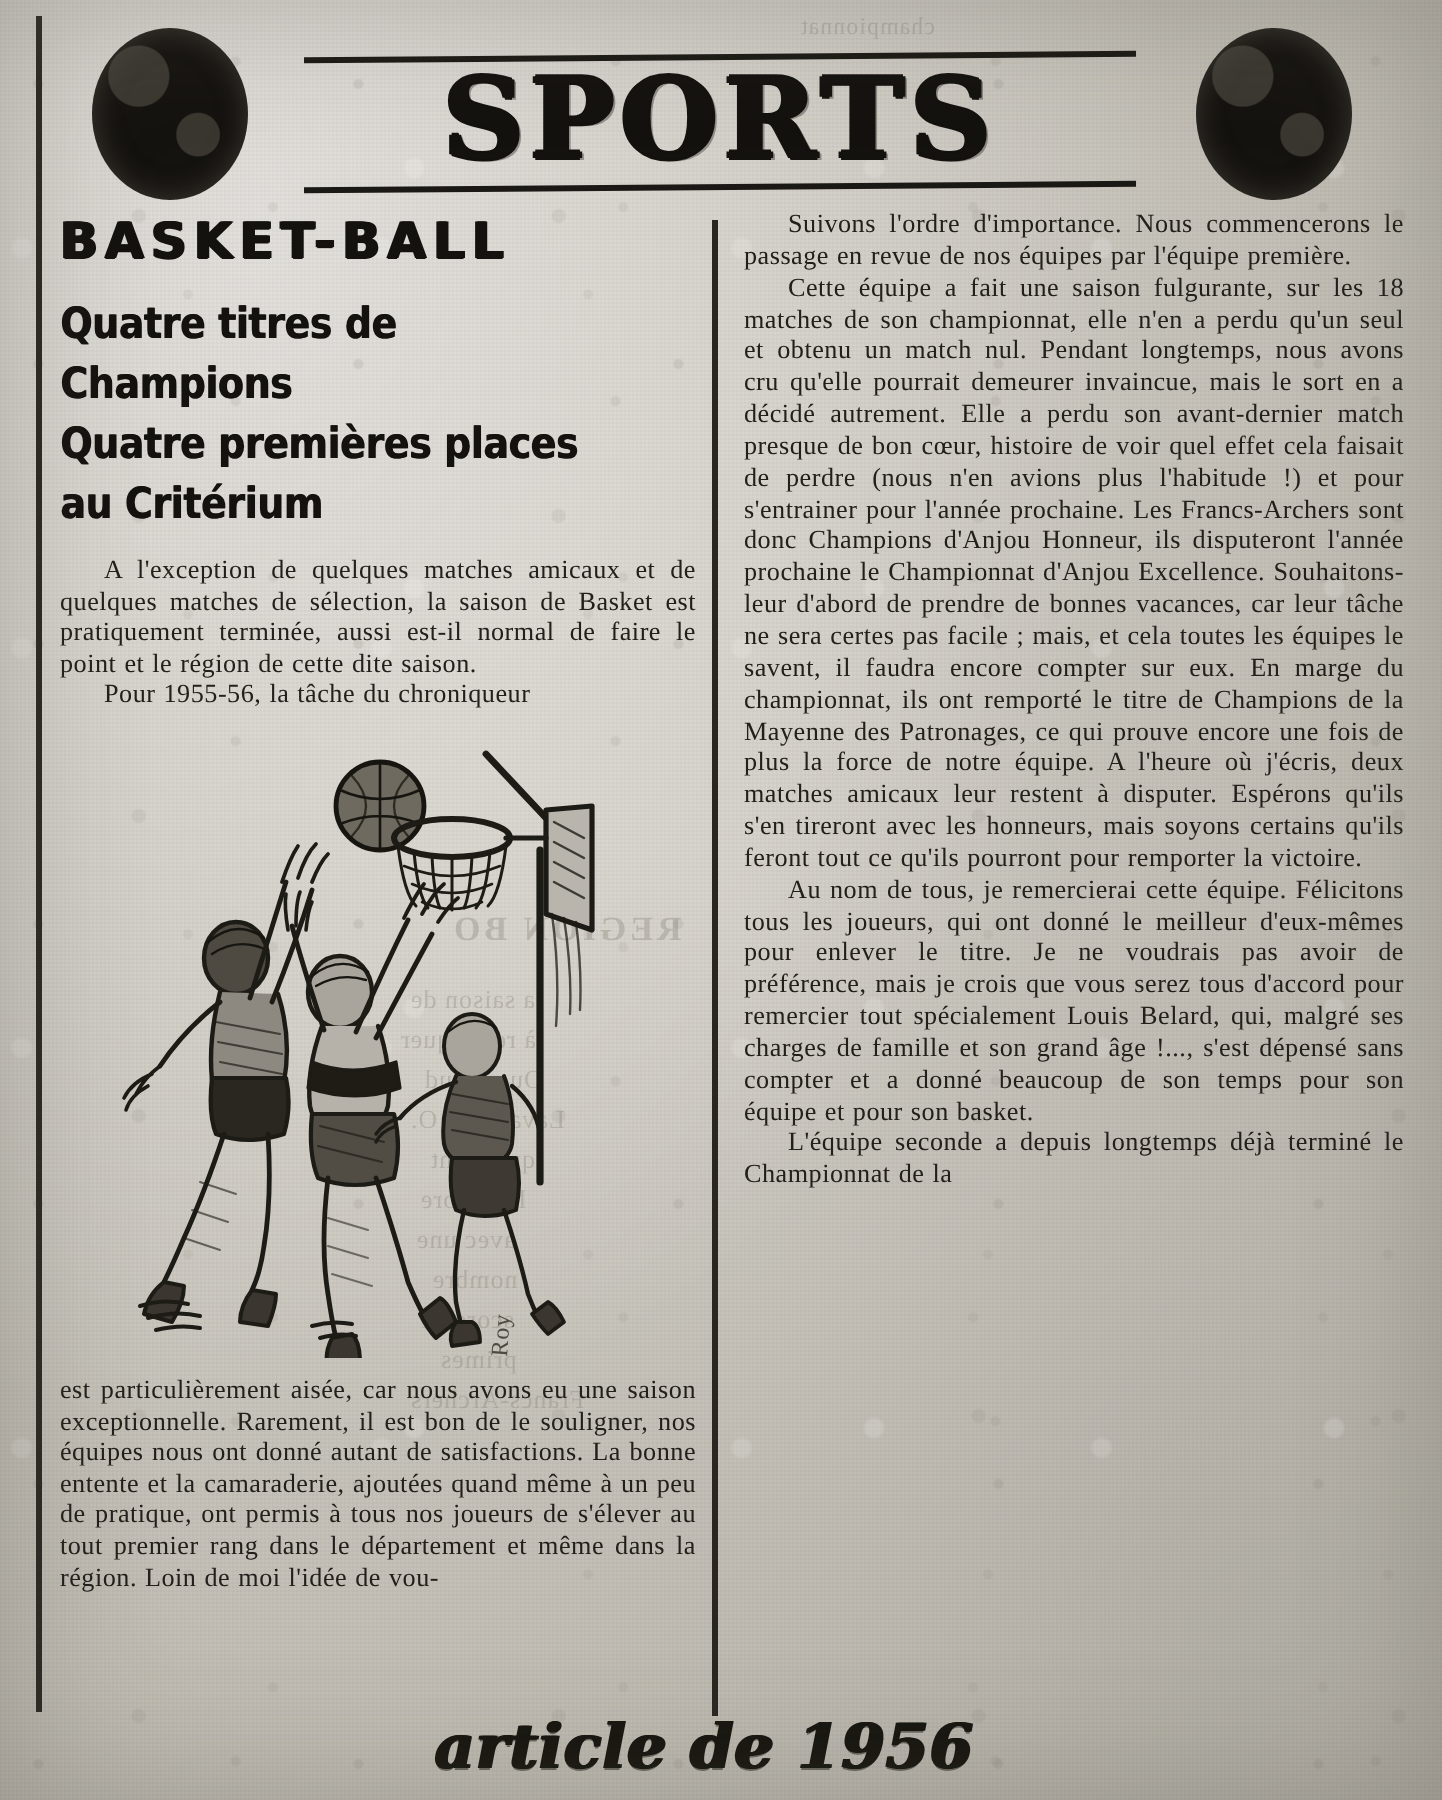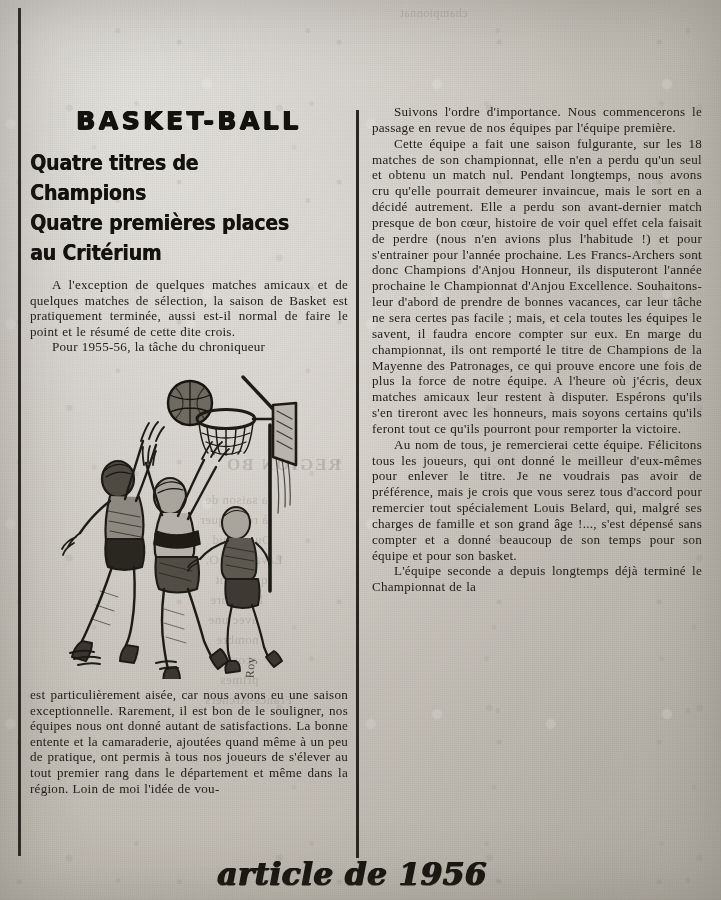--- a/index.html
+++ b/index.html
@@ -104,21 +104,20 @@
   
   #col-left  { position: absolute; left: 30px;  top: 106px; width: 318px; }
   #col-right { position: absolute; left: 372px; top: 104px; width: 330px; }
 
   #kicker {
     font-family: "DejaVu Sans", sans-serif;
     font-weight: 700;
     font-size: 25px;
     letter-spacing: 3.5px;
     color: #14120f;
-    text-align: center;
     margin: 0 0 13px 0;
     text-shadow: .7px 0 0 #14120f, -.7px 0 0 #14120f, 0 .6px 0 #14120f;
   }
 
   .headline {
     font-family: "DejaVu Sans", sans-serif;
     font-weight: 700;
     font-size: 21.5px;
     line-height: 30px;
     color: #14120f;
@@ -204,29 +203,36 @@
   <div class="ghost" style="left:210px;top:592px;font-size:13px;">le calibre</div>
   <div class="ghost" style="left:208px;top:612px;font-size:13px;">avec une</div>
   <div class="ghost" style="left:216px;top:632px;font-size:13px;">nombre</div>
   <div class="ghost" style="left:210px;top:652px;font-size:13px;">score de</div>
   <div class="ghost" style="left:220px;top:672px;font-size:13px;">primes</div>
   <div class="ghost" style="left:205px;top:692px;font-size:13px;">Francs-Archers</div>
 
   <div class="edge-rule" id="left-edge"></div>
   <div class="edge-rule" id="col-rule"></div>
 
+  <div id="masthead">
+    <div class="blob" id="blob-left"></div>
+    <div class="blob" id="blob-right"></div>
+    <div class="mast-rule" id="mast-rule-top"></div>
+    <div class="mast-rule" id="mast-rule-bot"></div>
+    <div id="sports-title">SPORTS</div>
+  </div>
 
   <div id="col-left">
 
     <h1 id="kicker">BASKET-BALL</h1>
 
     <h2 class="headline" id="headline-1">Quatre titres de Champions</h2>
     <h2 class="headline" id="headline-2">Quatre premières places au Critérium</h2>
 
-    <p class="body indent">A l'exception de quelques matches amicaux et de quelques matches de sélection, la saison de Basket est pratiquement terminée, aussi est-il normal de faire le point et le résumé de cette dite crois.</p>
+    <p class="body indent">A l'exception de quelques matches amicaux et de quelques matches de sélection, la saison de Basket est pratiquement terminée, aussi est-il normal de faire le point et le région de cette dite saison.</p>
     <p class="body indent">Pour 1955-56, la tâche du chroniqueur</p>
 
     <div id="illo">
       <svg width="318" height="318" viewBox="0 0 318 318" xmlns="http://www.w3.org/2000/svg">
         <g fill="none" stroke="#1d1b16" stroke-width="2.1" stroke-linecap="round" stroke-linejoin="round">
 
           <circle cx="160" cy="42" r="22" fill="#6e6a60" stroke="#17150f" stroke-width="2.4"></circle>
           <path d="M140 34 q20 9 40 0 M140 51 q20 -8 40 0 M160 20 v44" stroke="#17150f" stroke-width="1.3"></path>
           <path d="M146 27 q14 15 0 30 M174 27 q-14 15 0 30" stroke="#17150f" stroke-width="1.1" opacity=".75"></path>
 

